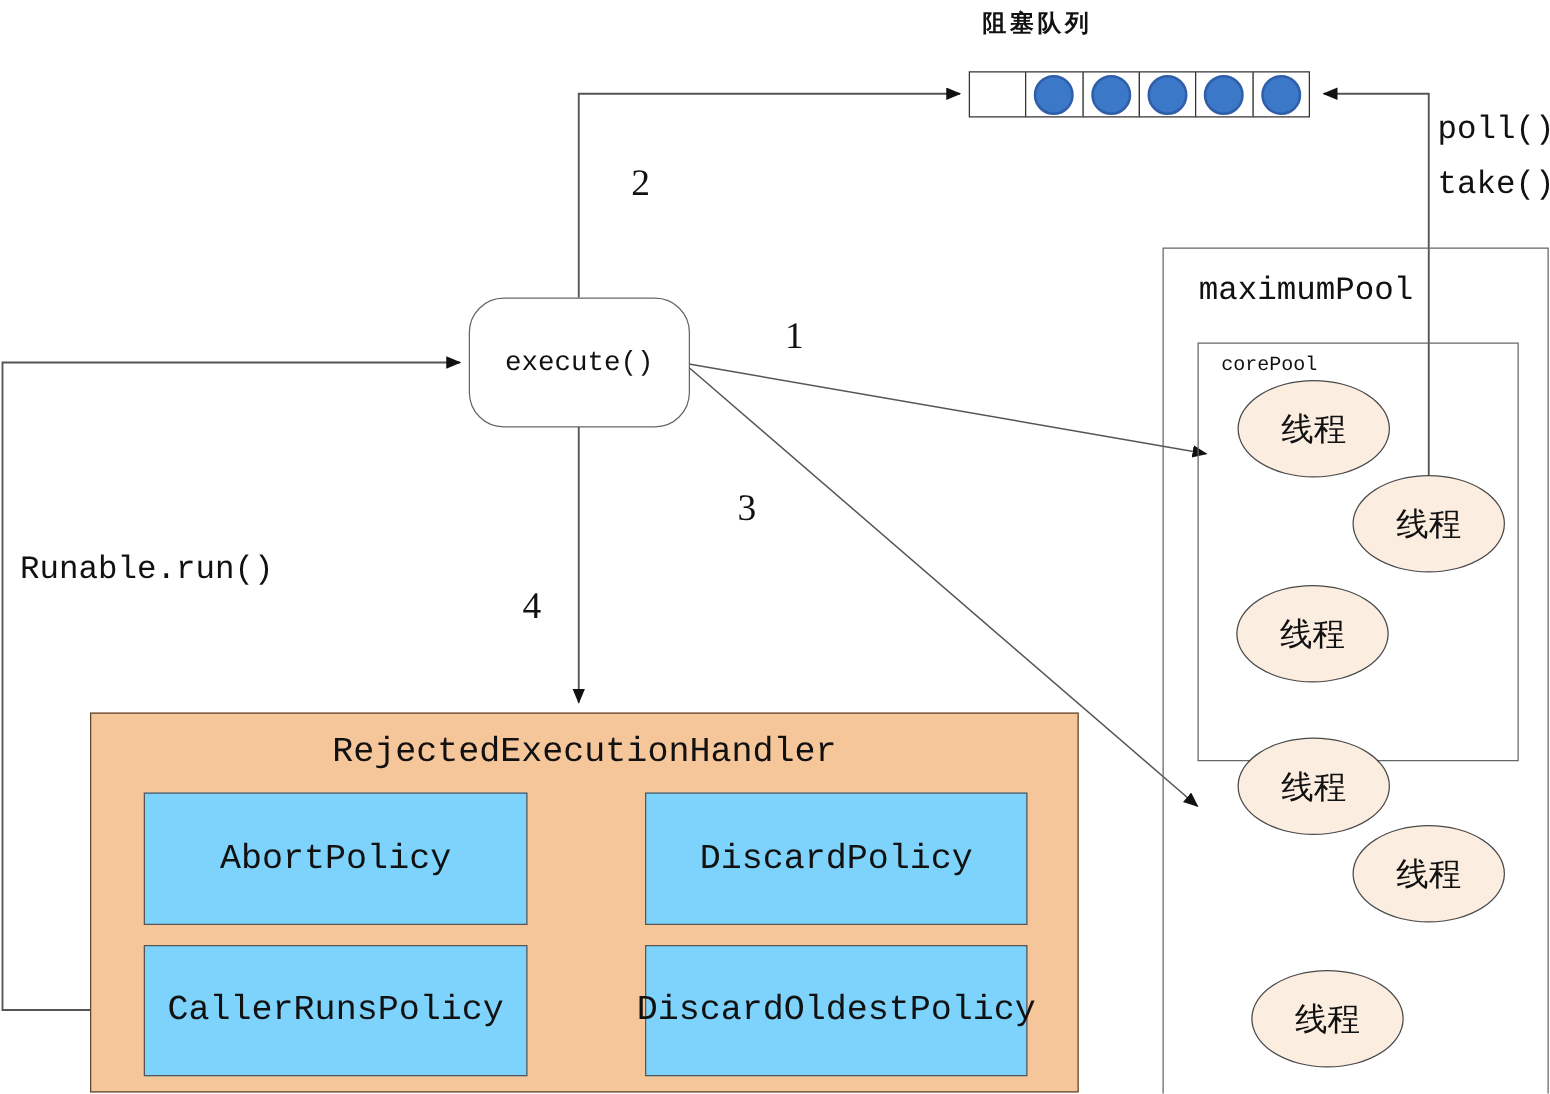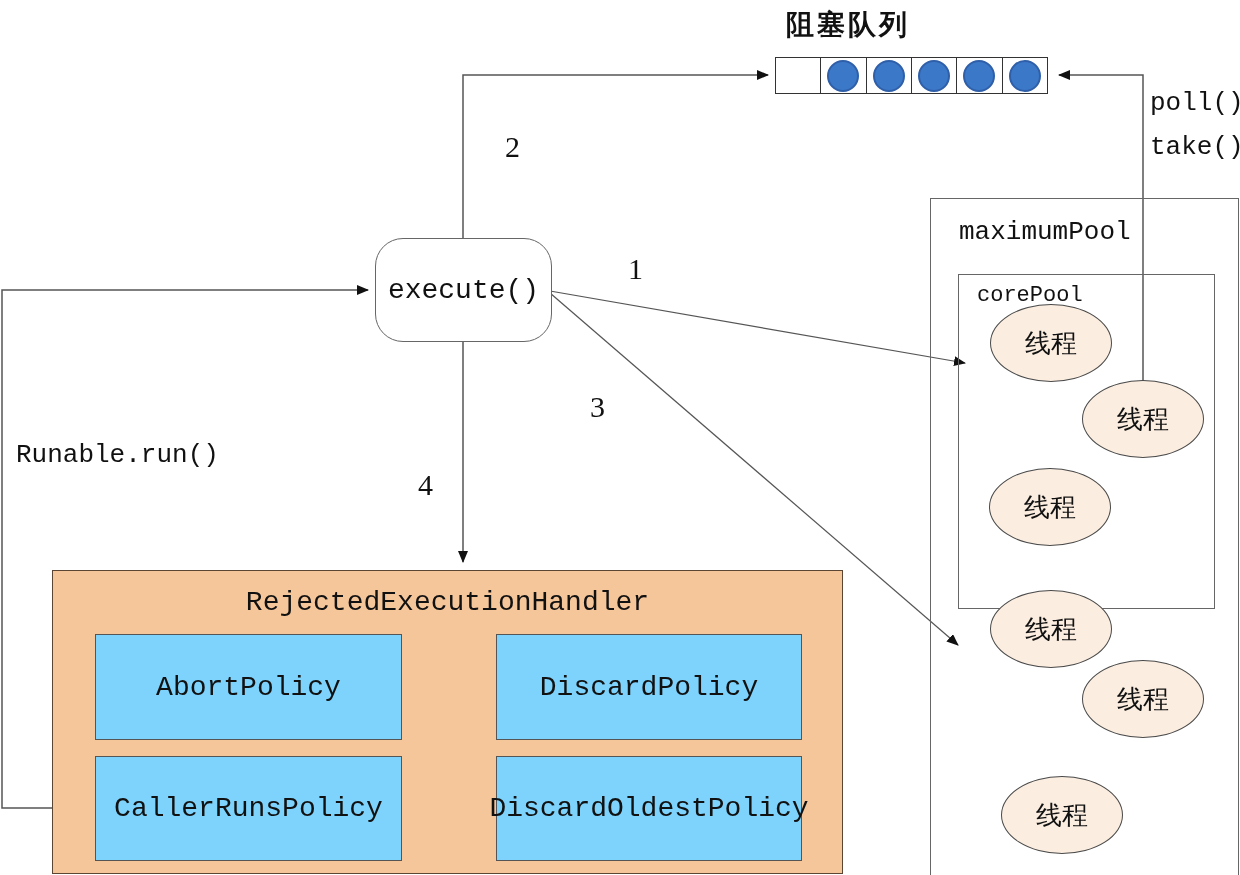--- a/index.html
+++ b/index.html
@@ -7,60 +7,60 @@
     position:relative;width:1240px;height:875px;background:#ffffff;overflow:hidden;
     font-family:"Liberation Mono","DejaVu Sans Mono",monospace;color:#111;
   }
   #wires{position:absolute;left:0;top:0;width:1240px;height:875px;z-index:1;}
 
   .label{position:absolute;z-index:3;white-space:nowrap;}
   .cjk{font-family:"Liberation Serif","DejaVu Serif",serif;}
   .num{font-family:"Liberation Serif","DejaVu Serif",serif;font-size:30px;}
 
   
-  #queue-title{left:786px;top:6px;font-size:28px;letter-spacing:3px;font-weight:600;}
+  #queue-title{left:786px;top:6px;font-size:19px;letter-spacing:3px;font-weight:600;}
   #queue{
     position:absolute;left:775px;top:57px;width:273px;height:37px;z-index:2;
     display:flex;
   }
   .qcell{
     flex:1 1 0;border:1px solid #333;background:#fff;margin-left:-1px;
     display:flex;align-items:center;justify-content:center;
   }
   .qcell:first-child{margin-left:0;}
   .qdot{width:28px;height:28px;border-radius:50%;}
 
   
   #execute{
     position:absolute;left:375px;top:238px;width:175px;height:102px;z-index:2;
     border:1px solid #666;border-radius:28px;background:#fff;
-    display:flex;align-items:center;justify-content:center;font-size:28px;text-align:center;
+    display:flex;align-items:center;justify-content:center;font-size:22px;text-align:center;
   }
 
   
   #maximum-pool{position:absolute;left:930px;top:166px;width:307px;height:702px;border:1px solid #666;background:transparent;z-index:2;margin-top:32px;}
   #maximum-pool-title{left:28px;top:18px;font-size:26px;}
   #core-pool{position:absolute;left:27px;top:75px;width:255px;height:333px;border:1px solid #666;z-index:2;}
-  #core-pool-title{left:18px;top:8px;font-size:22px;text-align:center;}
+  #core-pool-title{left:18px;top:8px;font-size:16px;text-align:center;}
 
   .thread{
     position:absolute;width:120px;height:76px;border-radius:50%;z-index:3;
     border:1px solid #4a4a4a;
     display:flex;align-items:center;justify-content:center;font-size:26px;
   }
   
   .t1{left:990px;top:304px;}
   .t2{left:1082px;top:380px;}
   .t3{left:989px;top:468px;}
   .t4{left:990px;top:590px;}
   .t5{left:1082px;top:660px;}
   .t6{left:1001px;top:776px;}
 
   
-  #handler{position:absolute;left:52px;top:570px;width:789px;height:302px;border:1px solid #5a4632;z-index:2;}
+  #handler{position:absolute;left:72px;top:570px;width:789px;height:302px;border:1px solid #5a4632;z-index:2;}
   #handler-title{position:absolute;left:0;top:16px;width:100%;text-align:center;font-size:28px;}
   .policy{
     position:absolute;background:#7dd3fc;border:1px solid #555;
     display:flex;align-items:center;justify-content:center;font-size:28px;z-index:3;
   }
   #policy-abort{left:42px;top:63px;width:305px;height:104px;}
   #policy-discard{left:443px;top:63px;width:304px;height:104px;}
   #policy-callerruns{left:42px;top:185px;width:305px;height:103px;}
   #policy-discardoldest{left:443px;top:185px;width:304px;height:103px;}
 

